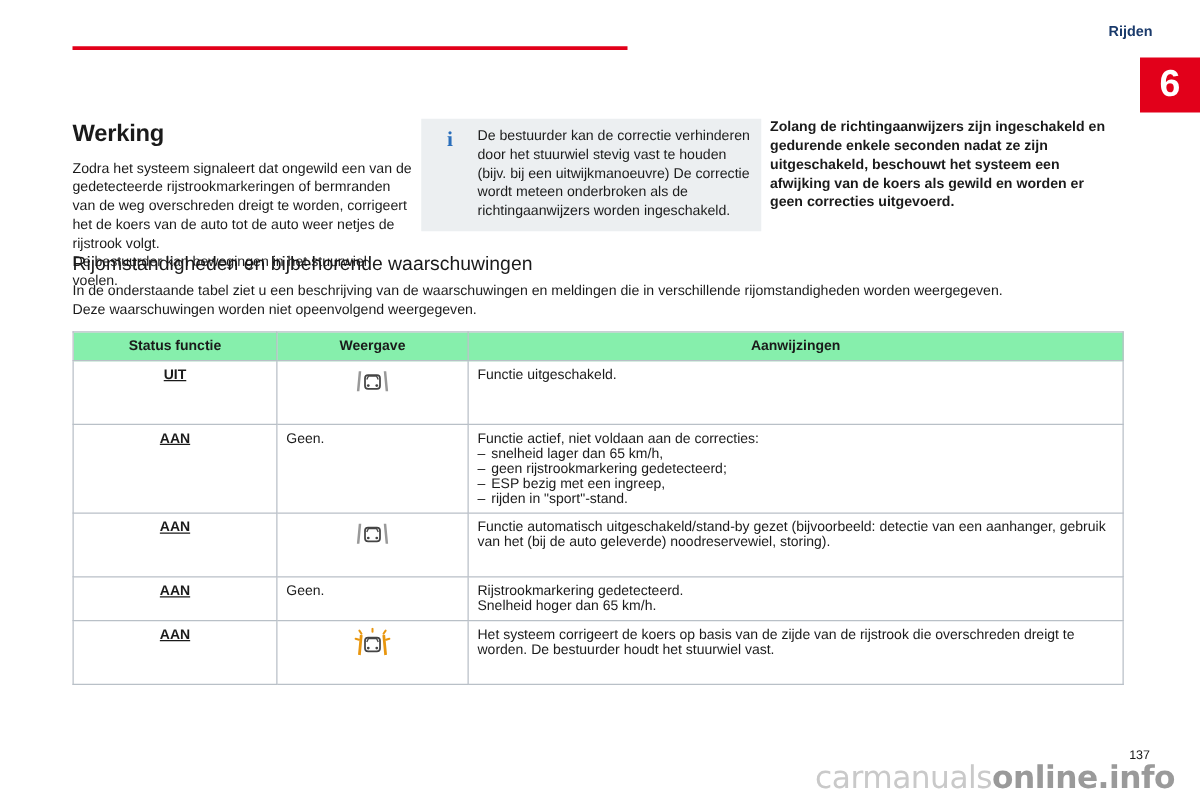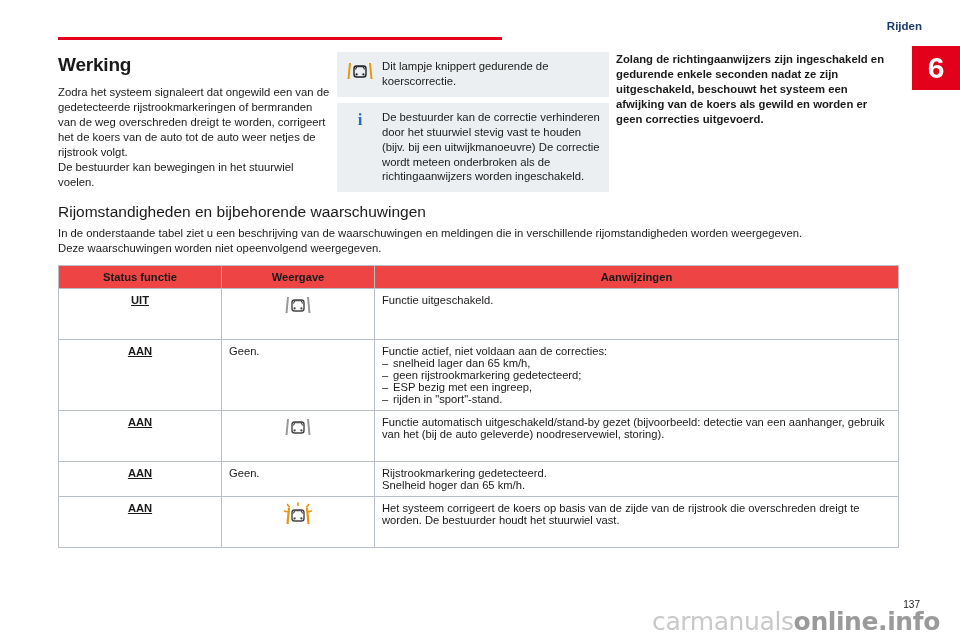--- a/index.html
+++ b/index.html
@@ -51,20 +51,21 @@
     display: flex;
     align-items: center;
     justify-content: center;
   }
   
   .col {
     position: absolute;
     font-size: 11.3px;
     line-height: 1.32;
     color: #1a1a1a;
+    margin-top: 43px;
   }
   .col-1 { left: 58px; top: 52px; width: 272px; }
   .col-2 { left: 337px; top: 52px; width: 272px; }
   .col-3 { left: 616px; top: 52px; width: 272px; font-weight: bold; }
 
   h1.section-title {
     font-size: 19px;
     font-weight: bold;
     margin: 0 0 8px 0;
     letter-spacing: -0.2px;
@@ -126,21 +127,21 @@
     border-collapse: collapse;
     font-size: 11.2px;
   }
   table.main-table th,
   table.main-table td {
     border: 1px solid #b9c0c7;
     vertical-align: top;
     padding: 5px 7px;
   }
   table.main-table thead th {
-    background: #ef4444;
+    background: #86efac;
     font-weight: bold;
     text-align: center;
     padding: 5px 6px;
   }
   .c-status { width: 148px; text-align: center; font-weight: bold; }
   .c-display { width: 138px; }
   .c-note { width: auto; }
   td.c-display { vertical-align: middle; }
   td.c-status { vertical-align: middle; text-decoration: underline; }
   .row-tall td { height: 40px; }
@@ -191,33 +192,20 @@
   <div class="rule"></div>
   <div class="chapter-badge">6</div>
 
   <div class="col col-1">
     <h1 class="section-title">Werking</h1>
     <p class="para">Zodra het systeem signaleert dat ongewild een van de gedetecteerde rijstrookmarkeringen of bermranden van de weg overschreden dreigt te worden, corrigeert het de koers van de auto tot de auto weer netjes de rijstrook volgt.</p>
     <p class="para">De bestuurder kan bewegingen in het stuurwiel voelen.</p>
   </div>
 
   <div class="col col-2">
-    <div class="callout">
-      <div class="callout-icon">
-        <svg class="icon-svg" width="26" height="22" viewBox="0 0 26 22" aria-hidden="true">
-          <path d="M3 3 L1.5 19" stroke="#e8960f" stroke-width="2" fill="none"></path>
-          <path d="M23 3 L24.5 19" stroke="#e8960f" stroke-width="2" fill="none"></path>
-          <rect x="7" y="6" width="12" height="11" rx="2.5" fill="none" stroke="#222" stroke-width="1.4"></rect>
-          <path d="M8.4 9.6 L9.8 6.8 L16.2 6.8 L17.6 9.6" fill="none" stroke="#222" stroke-width="1.1"></path>
-          <circle cx="9.6" cy="14.4" r="1.1" fill="#222"></circle>
-          <circle cx="16.4" cy="14.4" r="1.1" fill="#222"></circle>
-        </svg>
-      </div>
-      <div class="callout-text">Dit lampje knippert gedurende de koerscorrectie.</div>
-    </div>
     <div class="callout">
       <div class="callout-icon">
         <span class="info-i">i</span>
       </div>
       <div class="callout-text">De bestuurder kan de correctie verhinderen door het stuurwiel stevig vast te houden (bijv. bij een uitwijkmanoeuvre) De correctie wordt meteen onderbroken als de richtingaanwijzers worden ingeschakeld.</div>
     </div>
   </div>
 
   <div class="col col-3">
     <p class="para">Zolang de richtingaanwijzers zijn ingeschakeld en gedurende enkele seconden nadat ze zijn uitgeschakeld, beschouwt het systeem een afwijking van de koers als gewild en worden er geen correcties uitgevoerd.</p>

